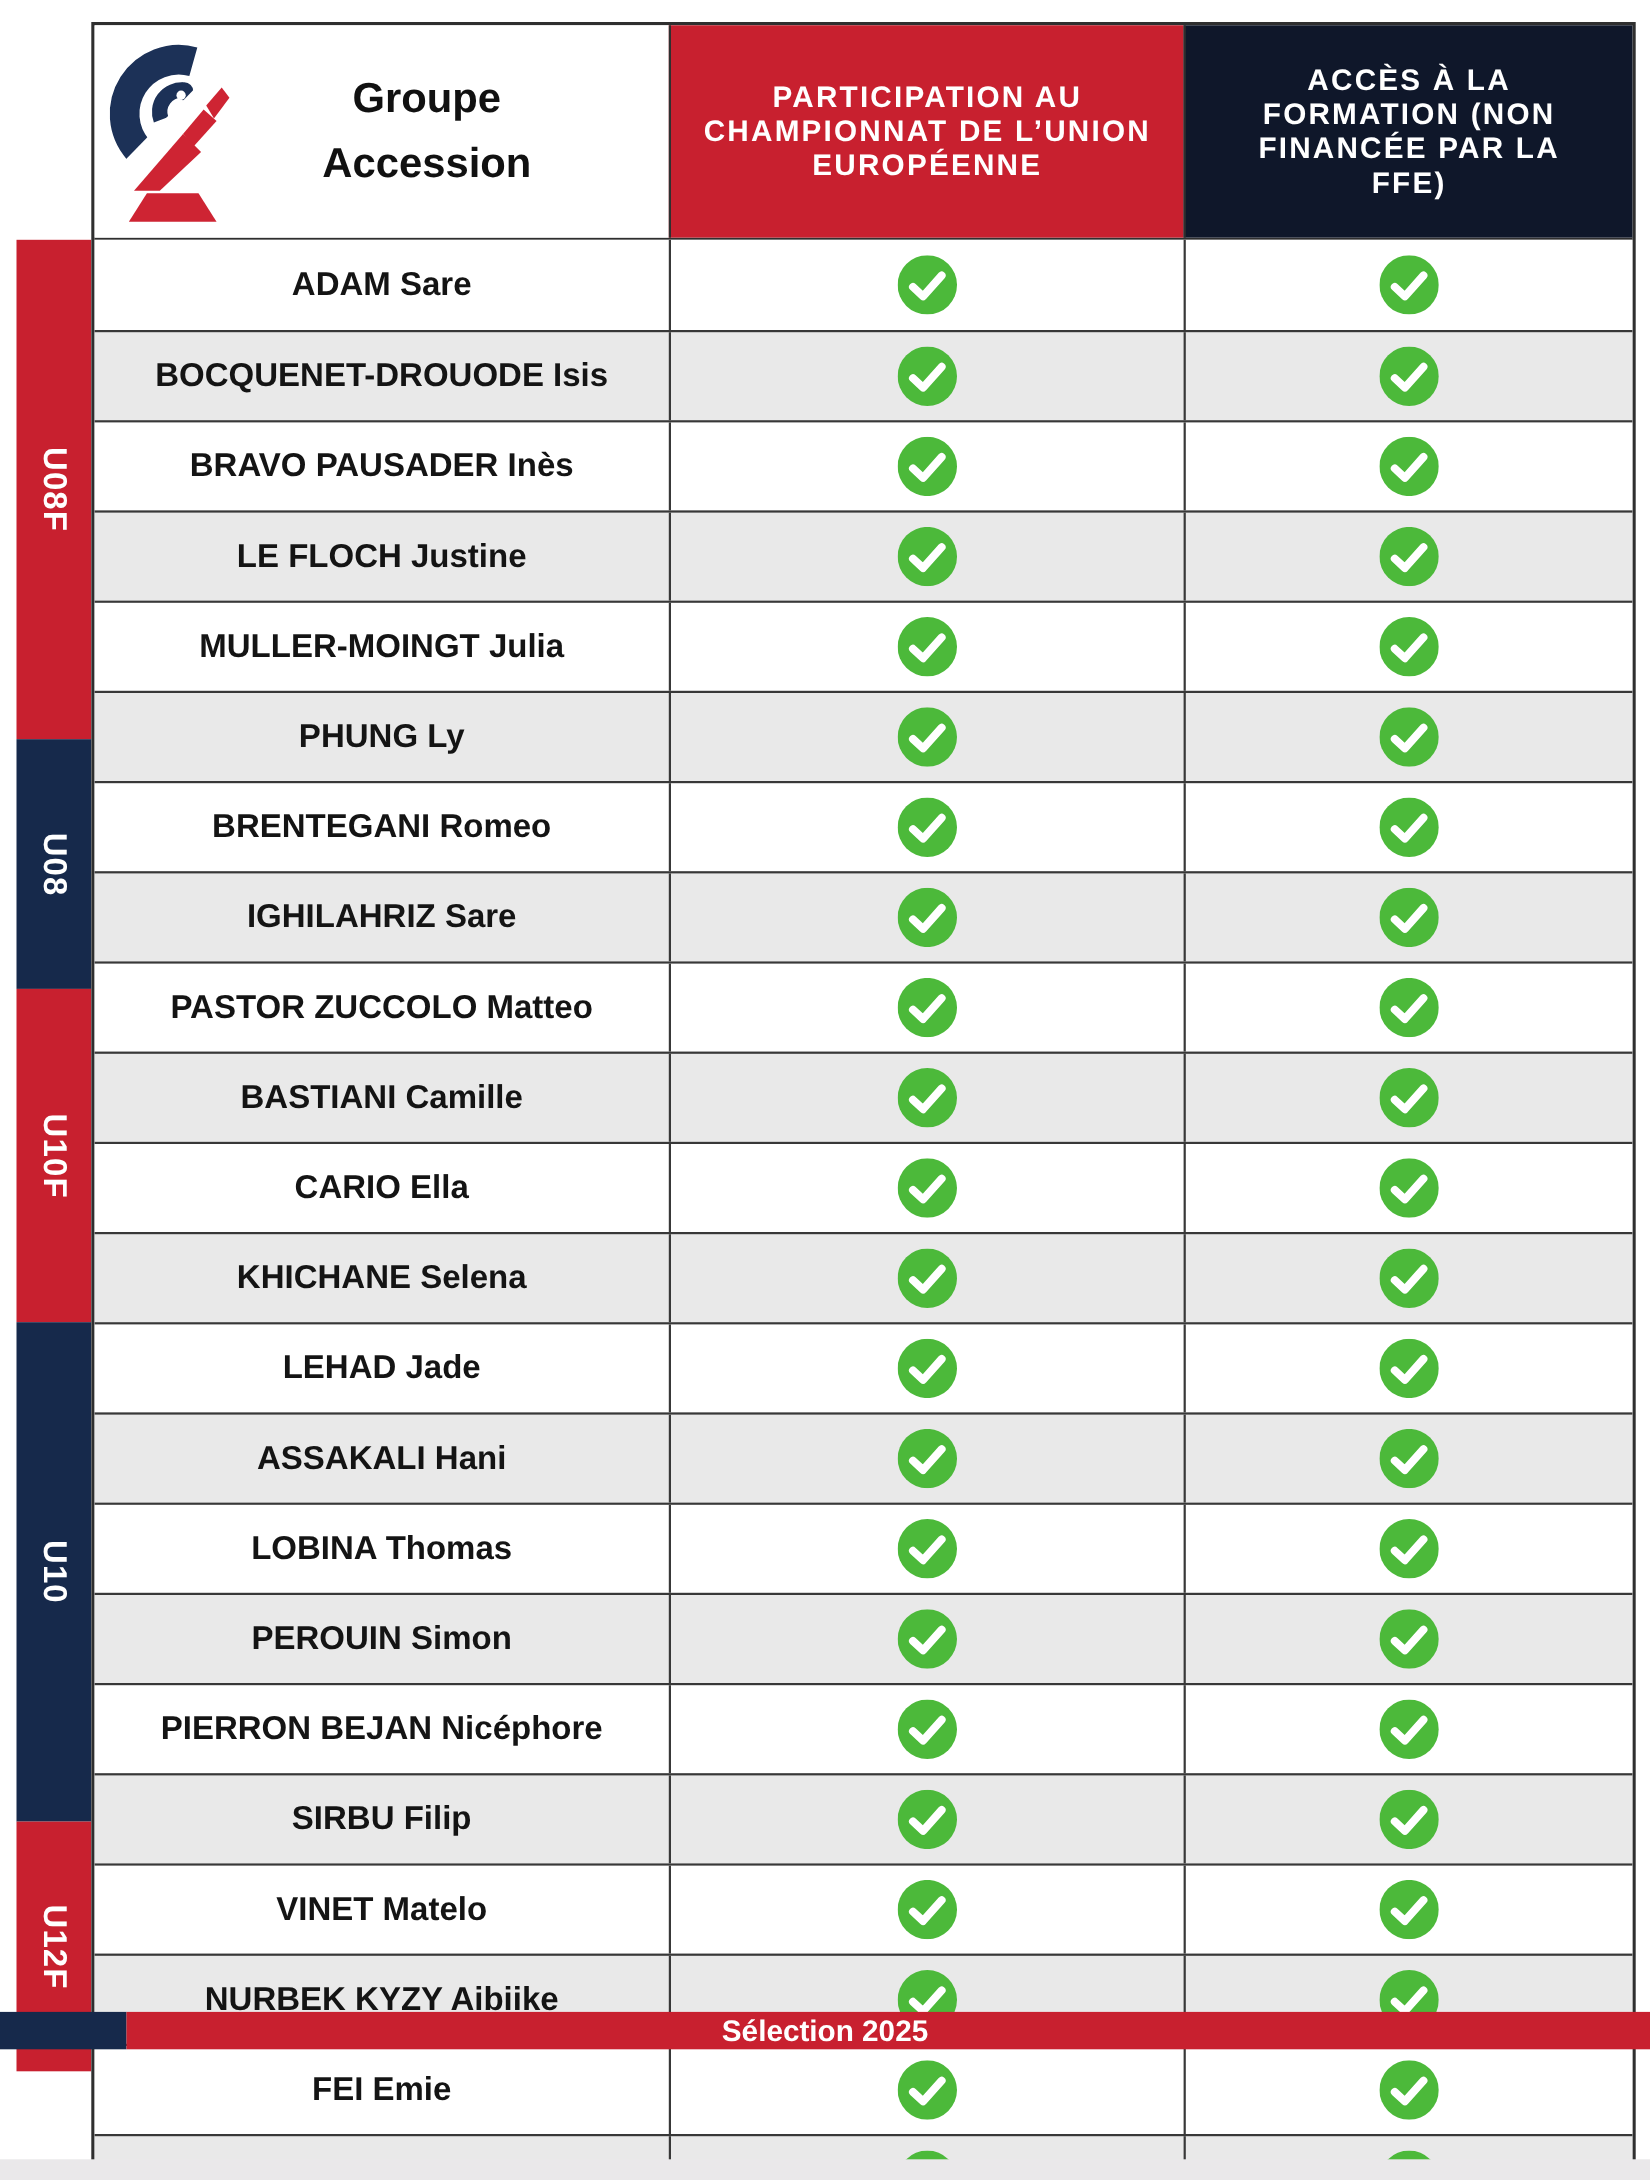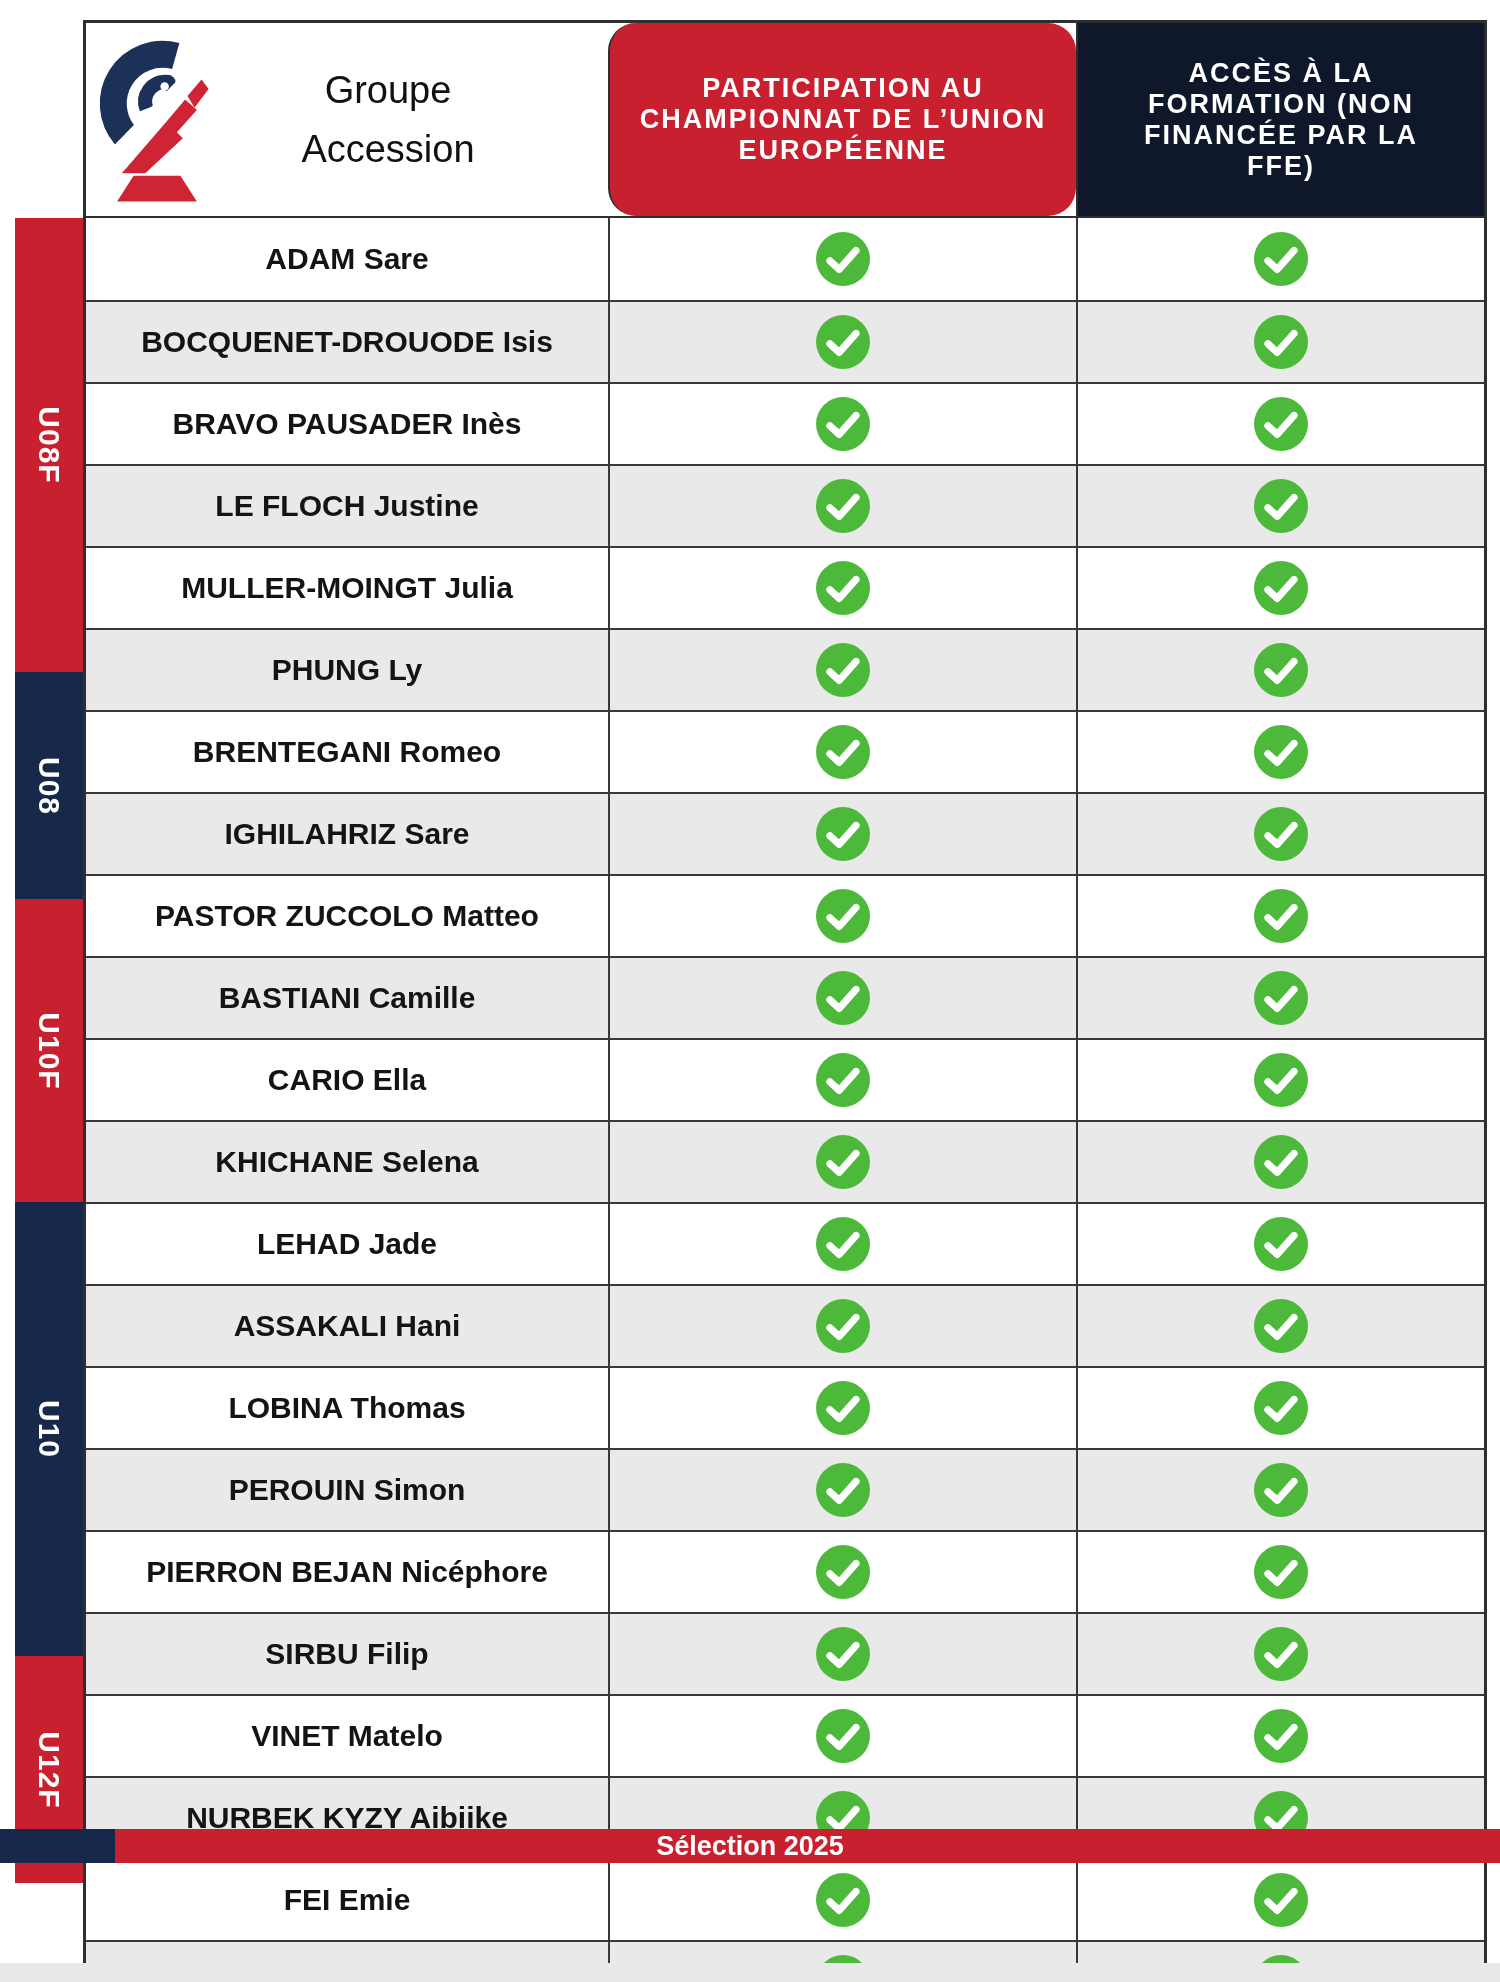--- a/index.html
+++ b/index.html
@@ -8,21 +8,21 @@
   
   .sidebar{width:68px;padding-top:198px;box-sizing:content-box;display:flex;flex-direction:column;}
   .group-seg{display:flex;align-items:center;justify-content:center;overflow:hidden;}
   .group-label{transform:rotate(90deg);white-space:nowrap;color:#ffffff;font-size:30px;font-weight:600;letter-spacing:1px;}
   
   .tablebox{width:1404px;border:3px solid #2f2f2f;box-sizing:border-box;background:#ffffff;}
   .thead{display:flex;height:193px;border-bottom:2px solid #2f2f2f;}
   .cell{box-sizing:border-box;}
   .title-cell{width:522px;display:flex;align-items:center;background:#ffffff;}
   .logo-wrap{width:118px;height:170px;margin-left:12px;flex:none;}
-  .title-text{flex:1;text-align:center;padding-right:48px;font-size:38px;font-weight:400;color:#111111;line-height:1.55;}
+  .title-text{flex:1;text-align:center;padding-right:48px;font-size:38px;font-weight:700;color:#111111;line-height:1.55;}
   .col-head{display:flex;align-items:center;justify-content:center;text-align:center;color:#ffffff;font-weight:700;font-size:27px;letter-spacing:2px;border-left:2px solid #2f2f2f;}
   .col-red{width:468px;}
   .col-navy{width:408px;}
   .hd-text-red{max-width:432px;}
   .hd-text-navy{max-width:312px;}
   
   .row{display:flex;height:82px;box-sizing:border-box;background:#ffffff;}
   .row + .row{border-top:2px solid #383838;}
   .row.alt{background:#e9e9e9;}
   .name-cell{width:522px;display:flex;align-items:center;justify-content:center;font-size:30px;font-weight:600;color:#141414;white-space:nowrap;}
@@ -74,21 +74,21 @@
             <polygon points="58,74 74,55 84,64 66,84" fill="#ce2433"></polygon>
             <polygon points="20,118 58,74 72,88 40,118" fill="#ce2433"></polygon>
             <polygon points="16,142 84,142 70,120 30,120" fill="#ce2433"></polygon>
           </svg>
         </div>
         <div class="title-text">
           <div>Groupe</div>
           <div>Accession</div>
         </div>
       </div>
-      <div class="cell col-head col-red" style="background: rgb(200, 32, 47); border-radius: 28px;">
+      <div class="cell col-head col-red" style="background: rgb(200, 32, 47);">
         <div class="hd-text-red">PARTICIPATION AU CHAMPIONNAT DE L’UNION EUROPÉENNE</div>
       </div>
       <div class="cell col-head col-navy" style="background: #0f172a;">
         <div class="hd-text-navy">ACCÈS À LA FORMATION (NON FINANCÉE PAR LA FFE)</div>
       </div>
     </header>
     <div class="tbody">
         <div class="row">
           <div class="cell name-cell">ADAM Sare</div>
           <div class="cell check-cell c1">

